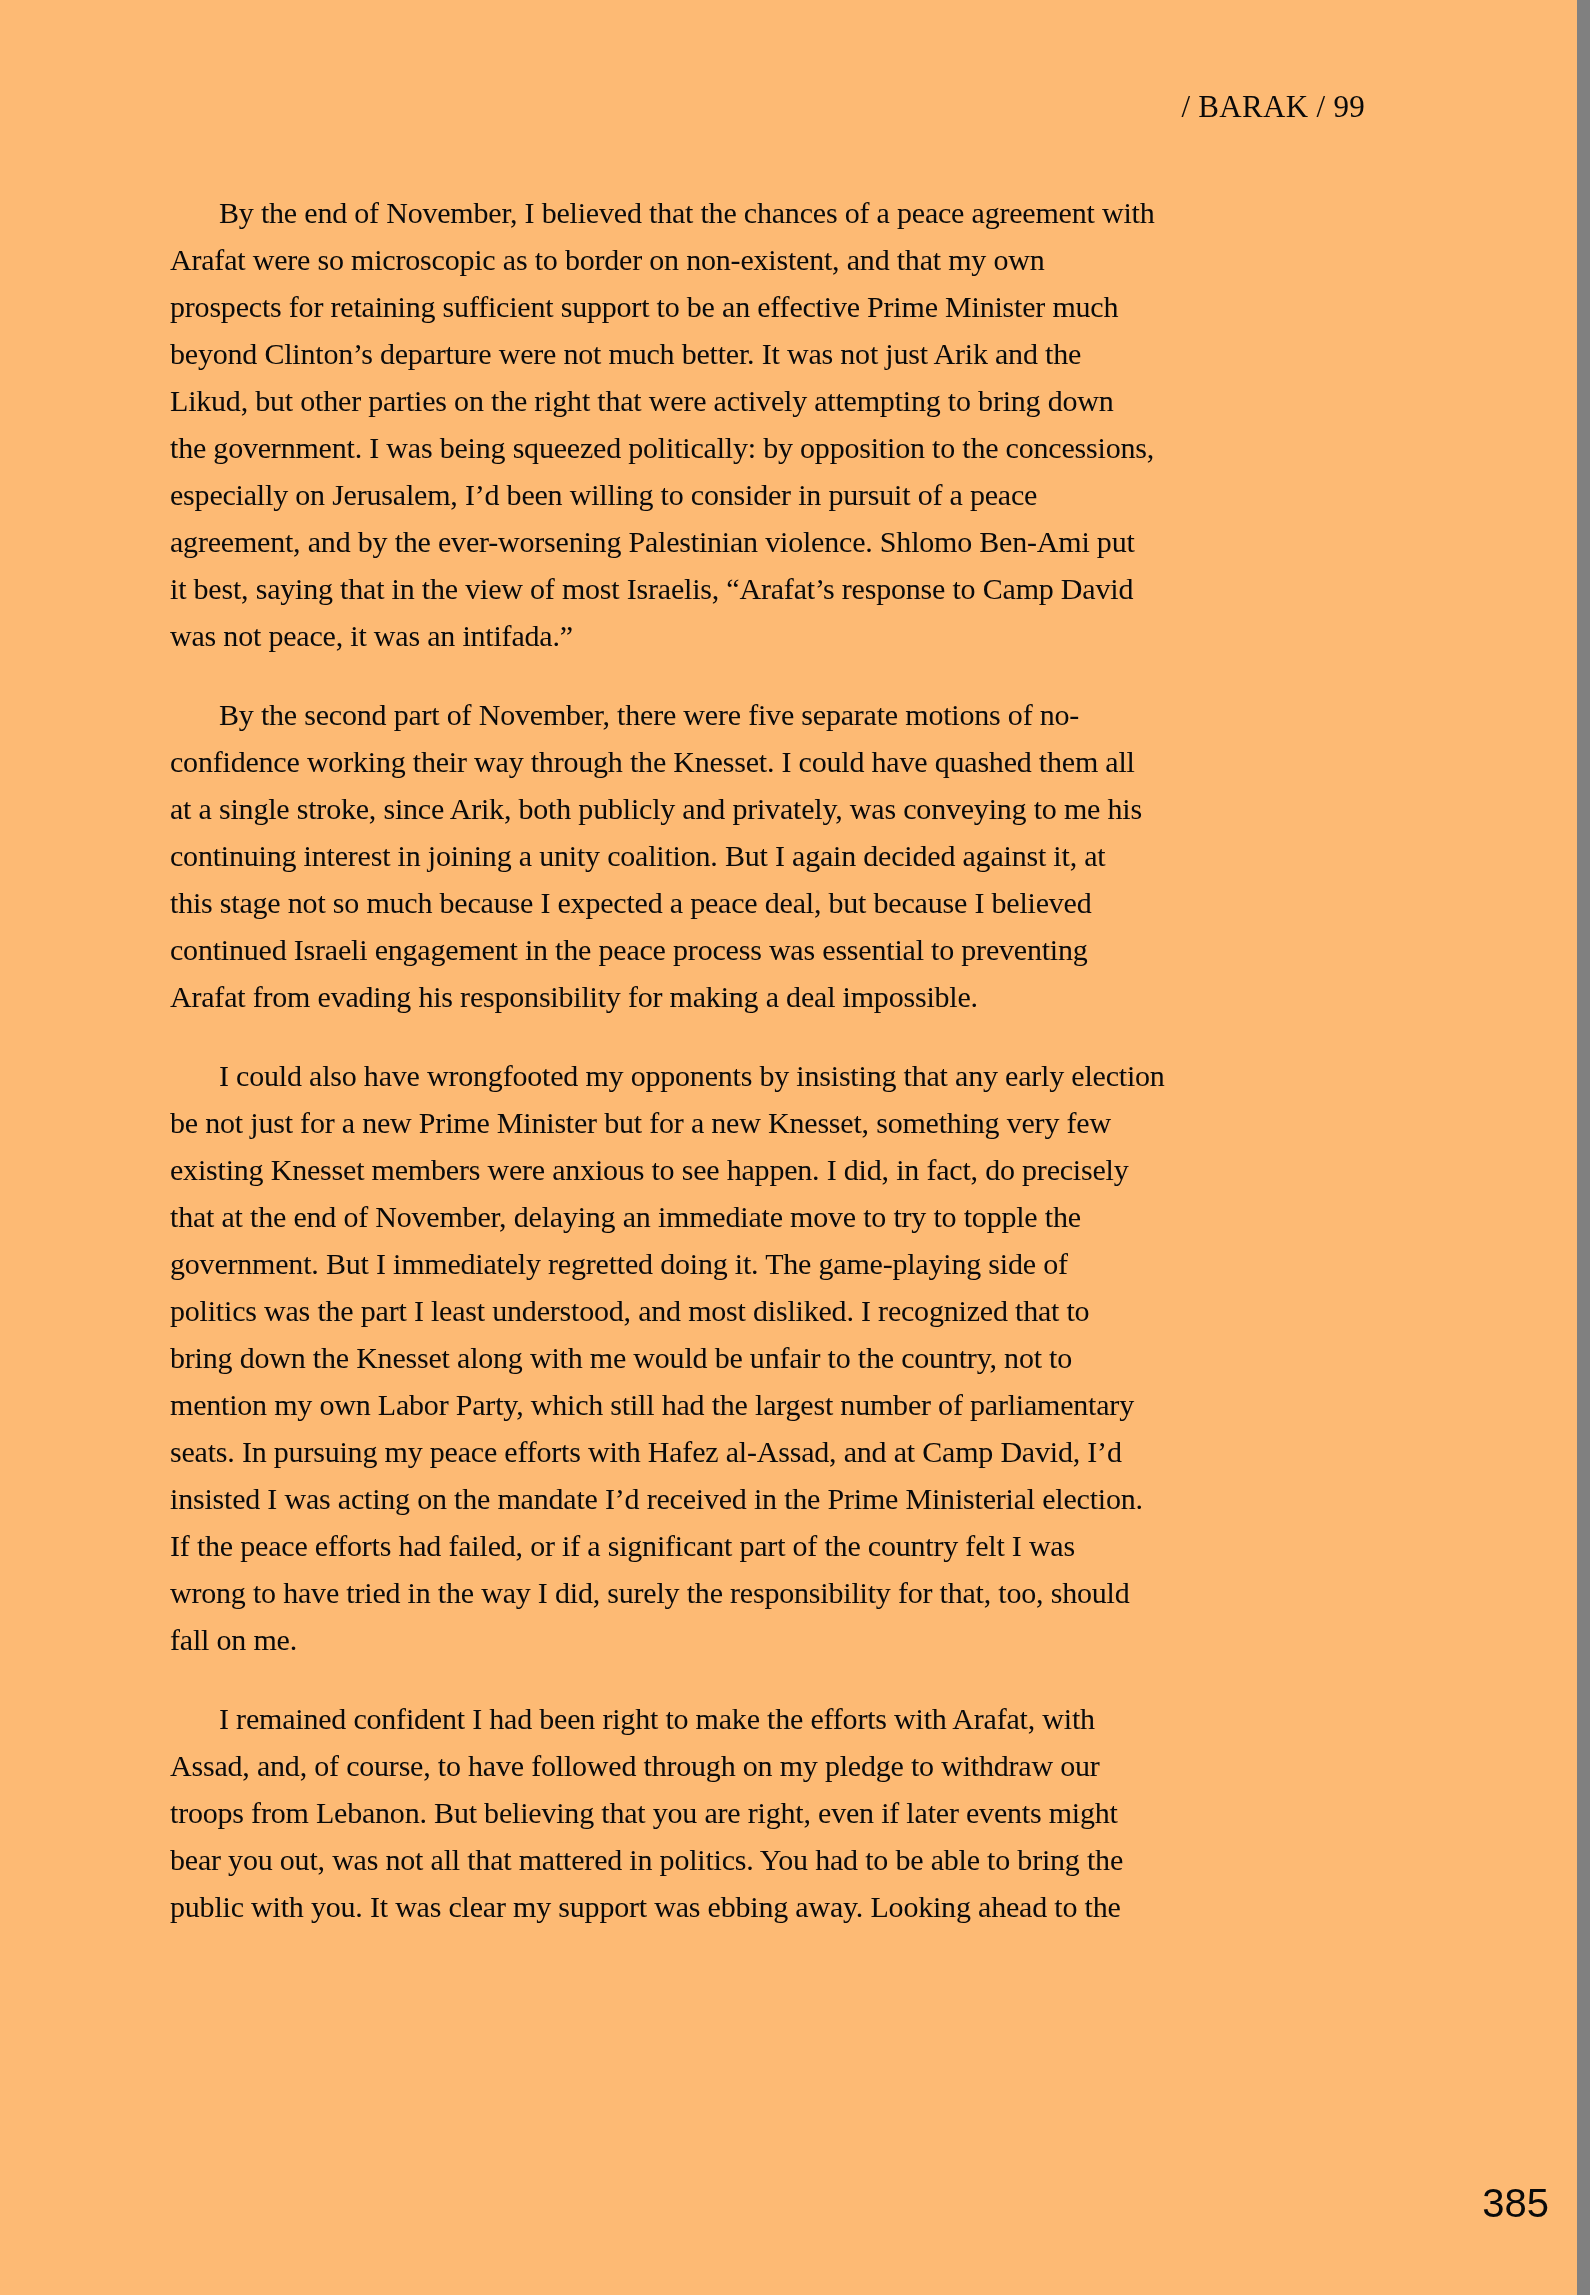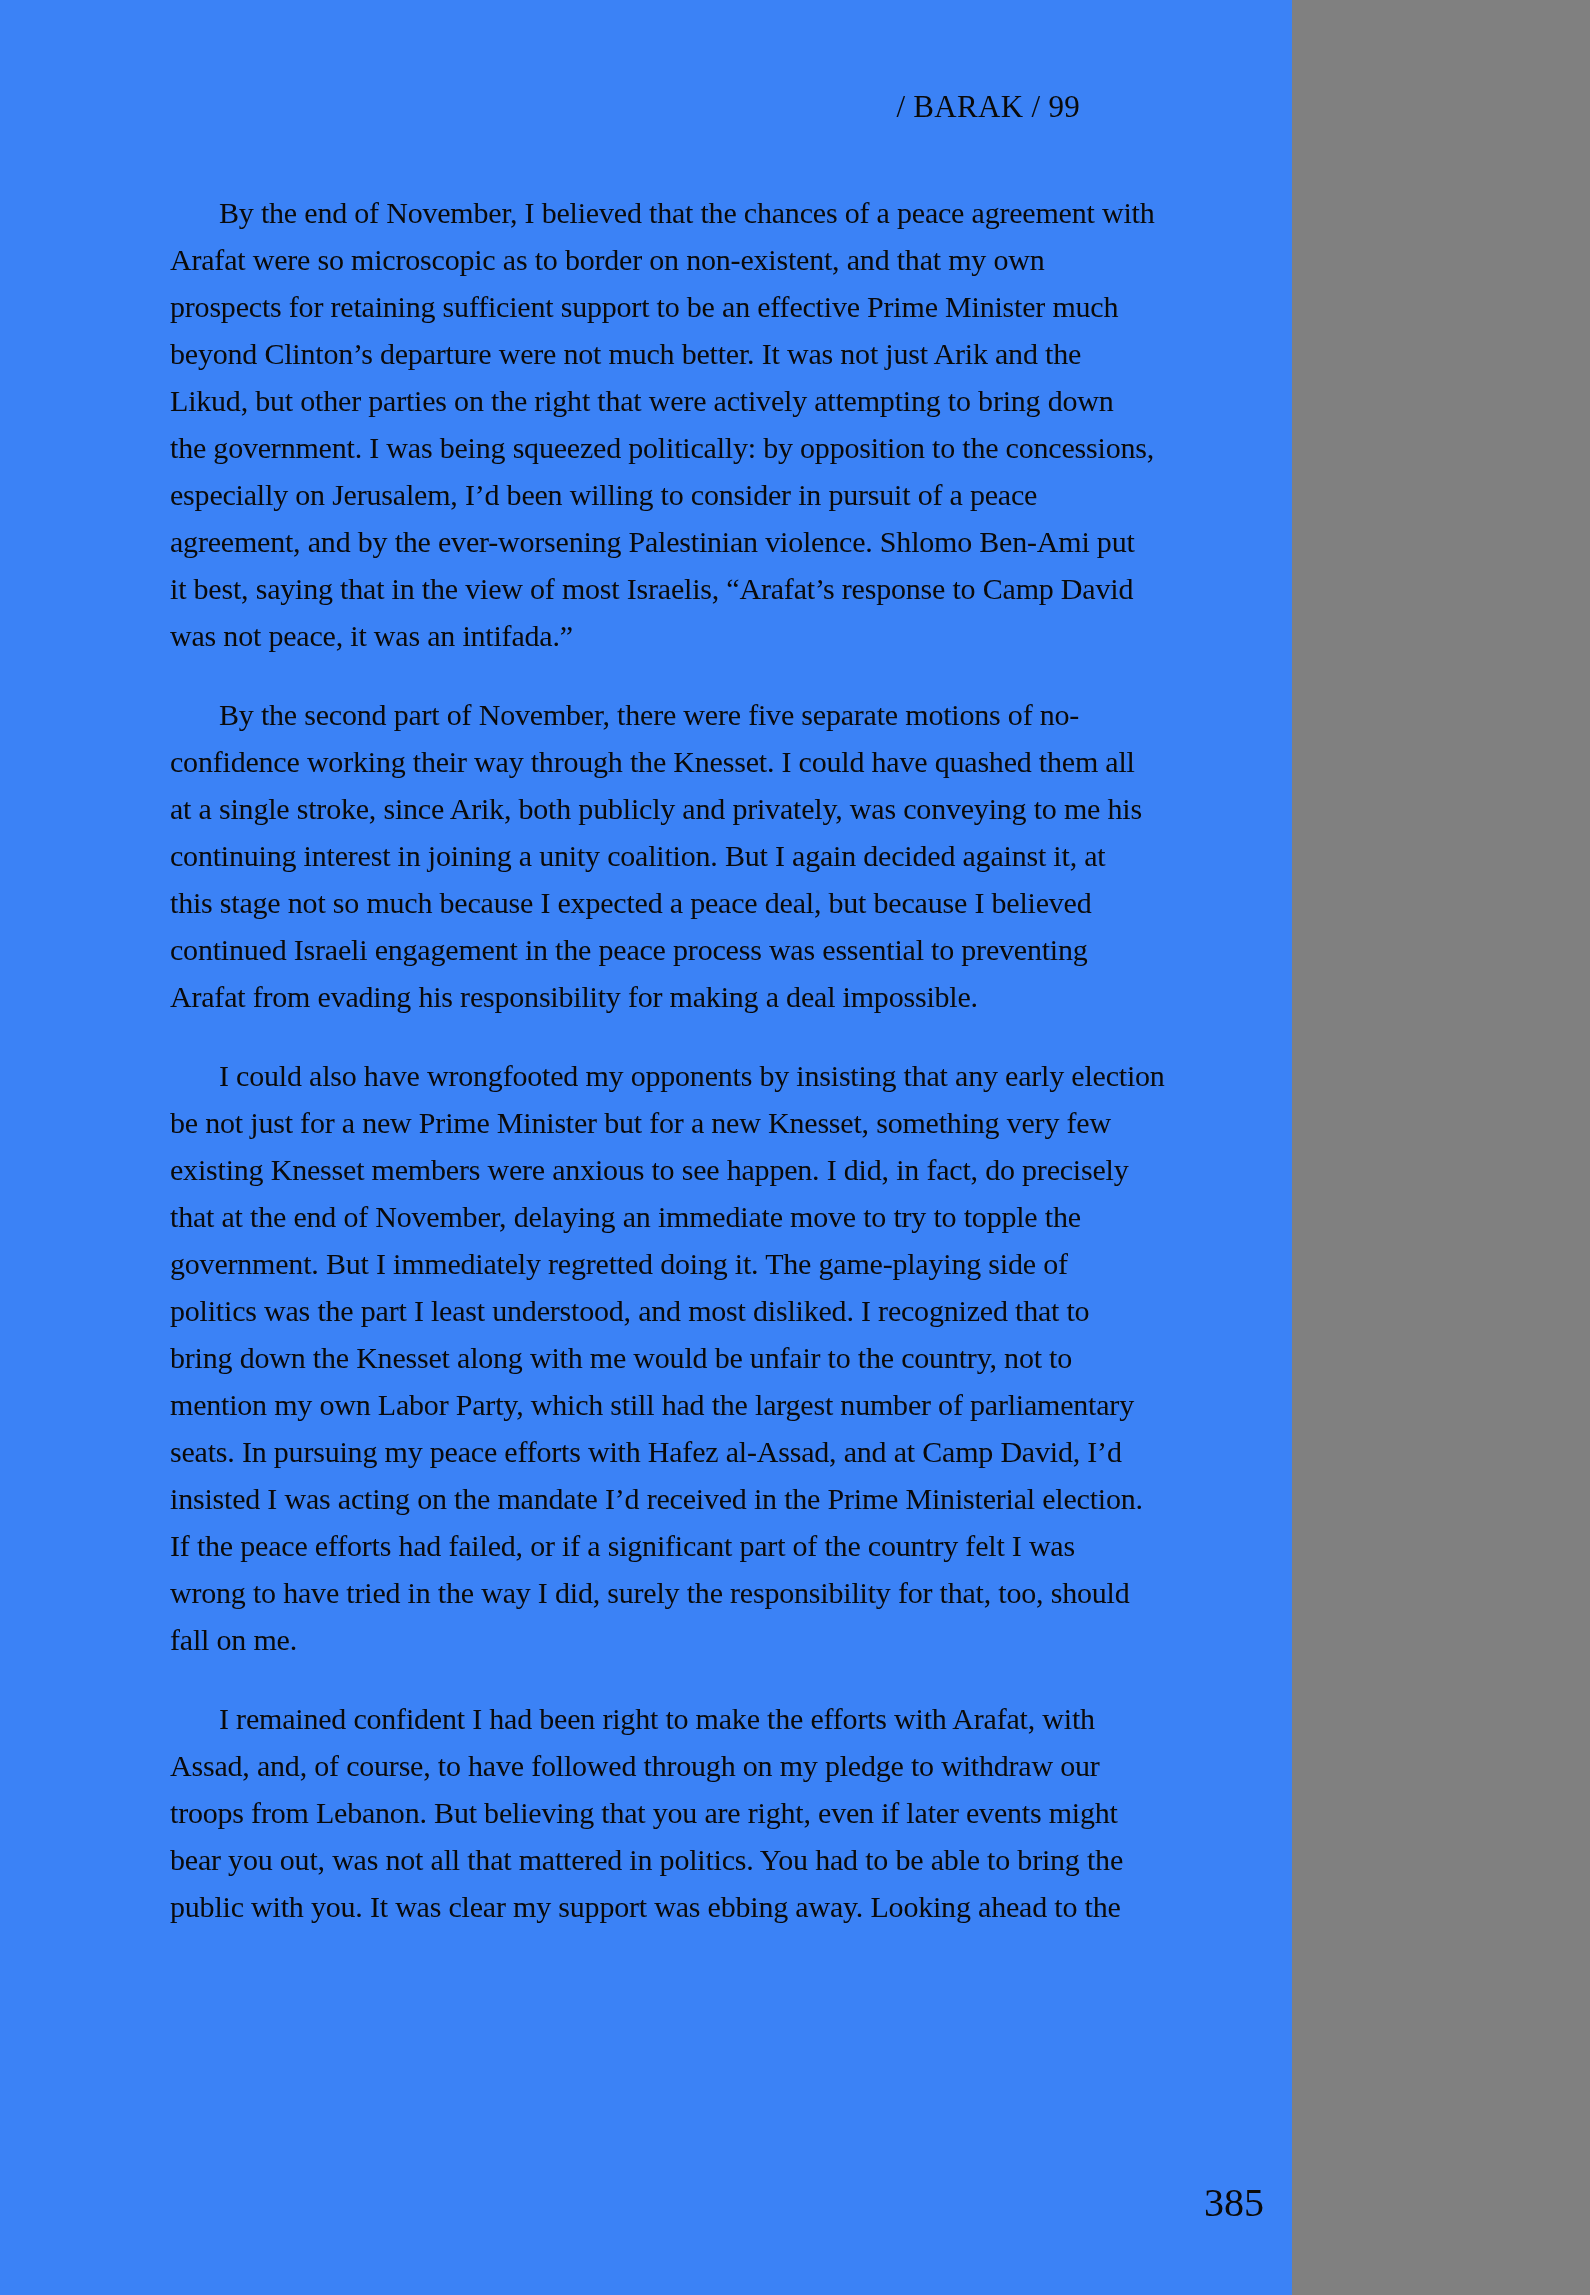--- a/index.html
+++ b/index.html
@@ -2,23 +2,23 @@
 <html style="font-size:10.3px"><head>
 <meta charset="utf-8">
 <style>
   html, body {
     margin: 0;
     padding: 0;
     background: #808080;
   }
   .page {
     position: relative;
-    width: 1292px;
+    width: 1577px;
     height: 2295px;
-    background: #3b82f6;
+    background: #fdba74;
     color: #0a0a0a;
     font-family: "Liberation Serif", "DejaVu Serif", serif;
     overflow: hidden;
   }
   .running-head {
     position: absolute;
     top: 91px;
     right: 212px;
     font-size: 31px;
     line-height: 1;
@@ -37,21 +37,21 @@
     line-height: 47px;
     letter-spacing: -0.2px;
     text-indent: 49px;
     white-space: pre-line; 
     text-align: left;
   }
   .page-number {
     position: absolute;
     top: 2183px;
     right: 28px;
-    font-family: Liberation Serif, serif;
+    font-family: Liberation Sans, sans-serif;
     font-size: 40px;
     line-height: 1;
     white-space: nowrap;
   }
   .bates-stamp {
     position: absolute;
     top: 2249px;
     right: 11px;
     font-family: "Liberation Sans", "DejaVu Sans", sans-serif;
     font-size: 36px;

